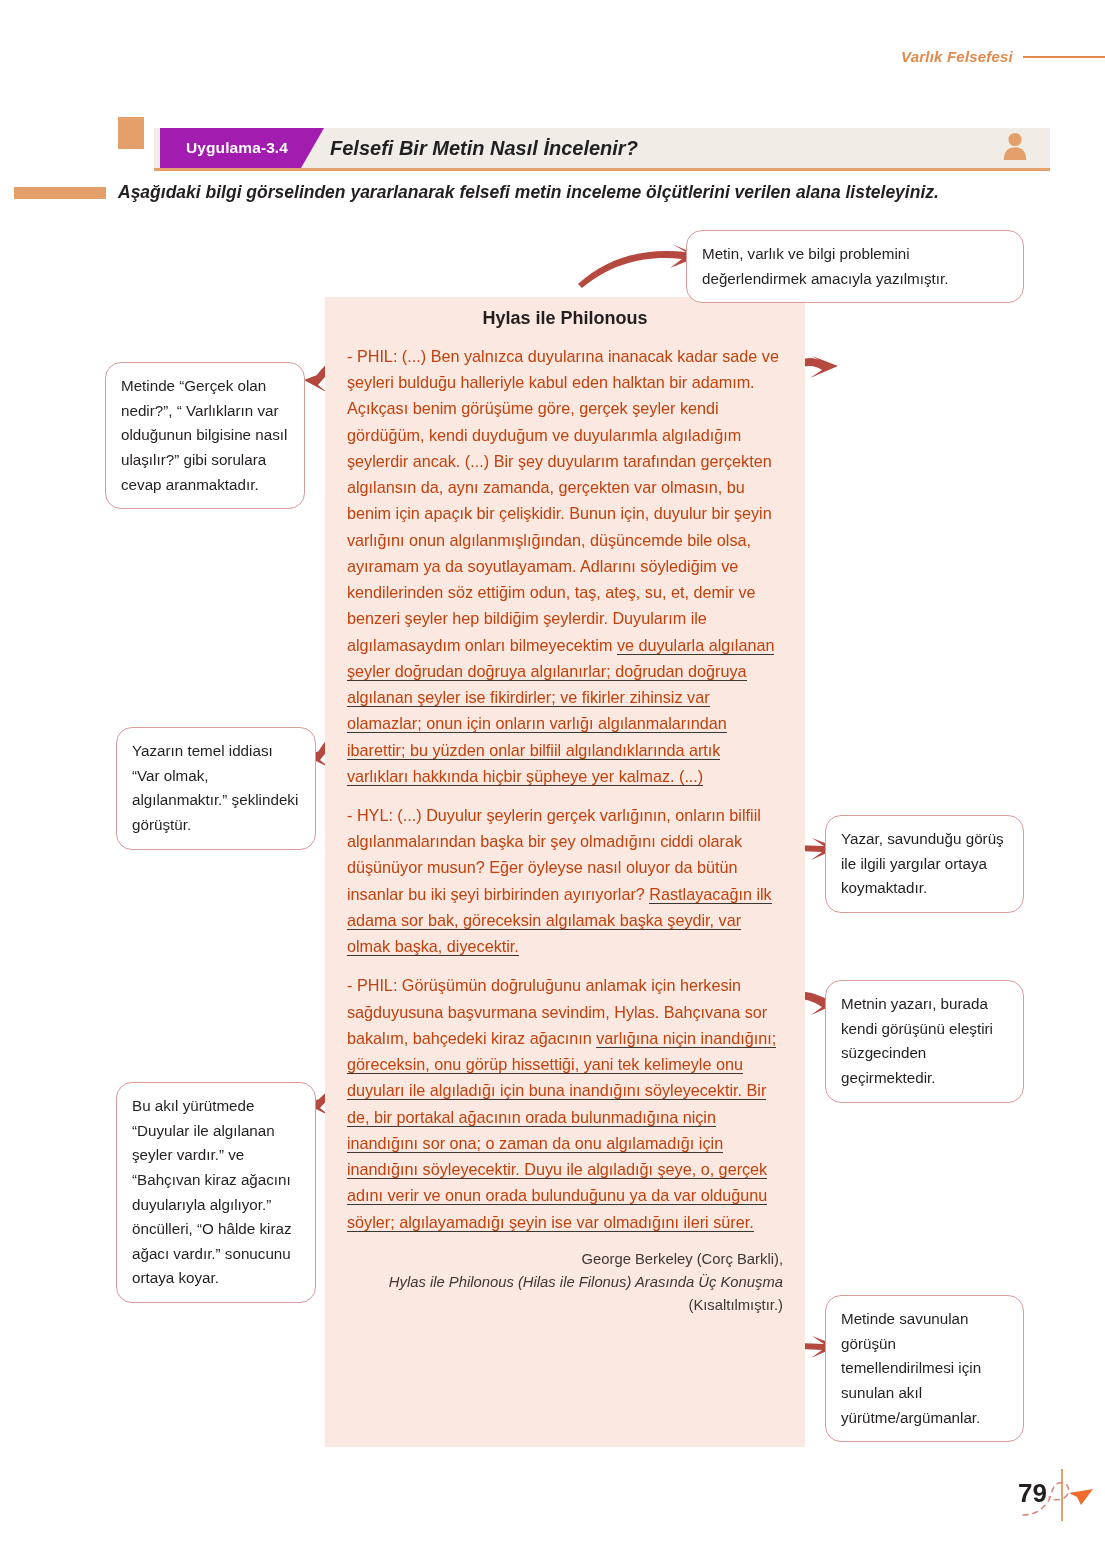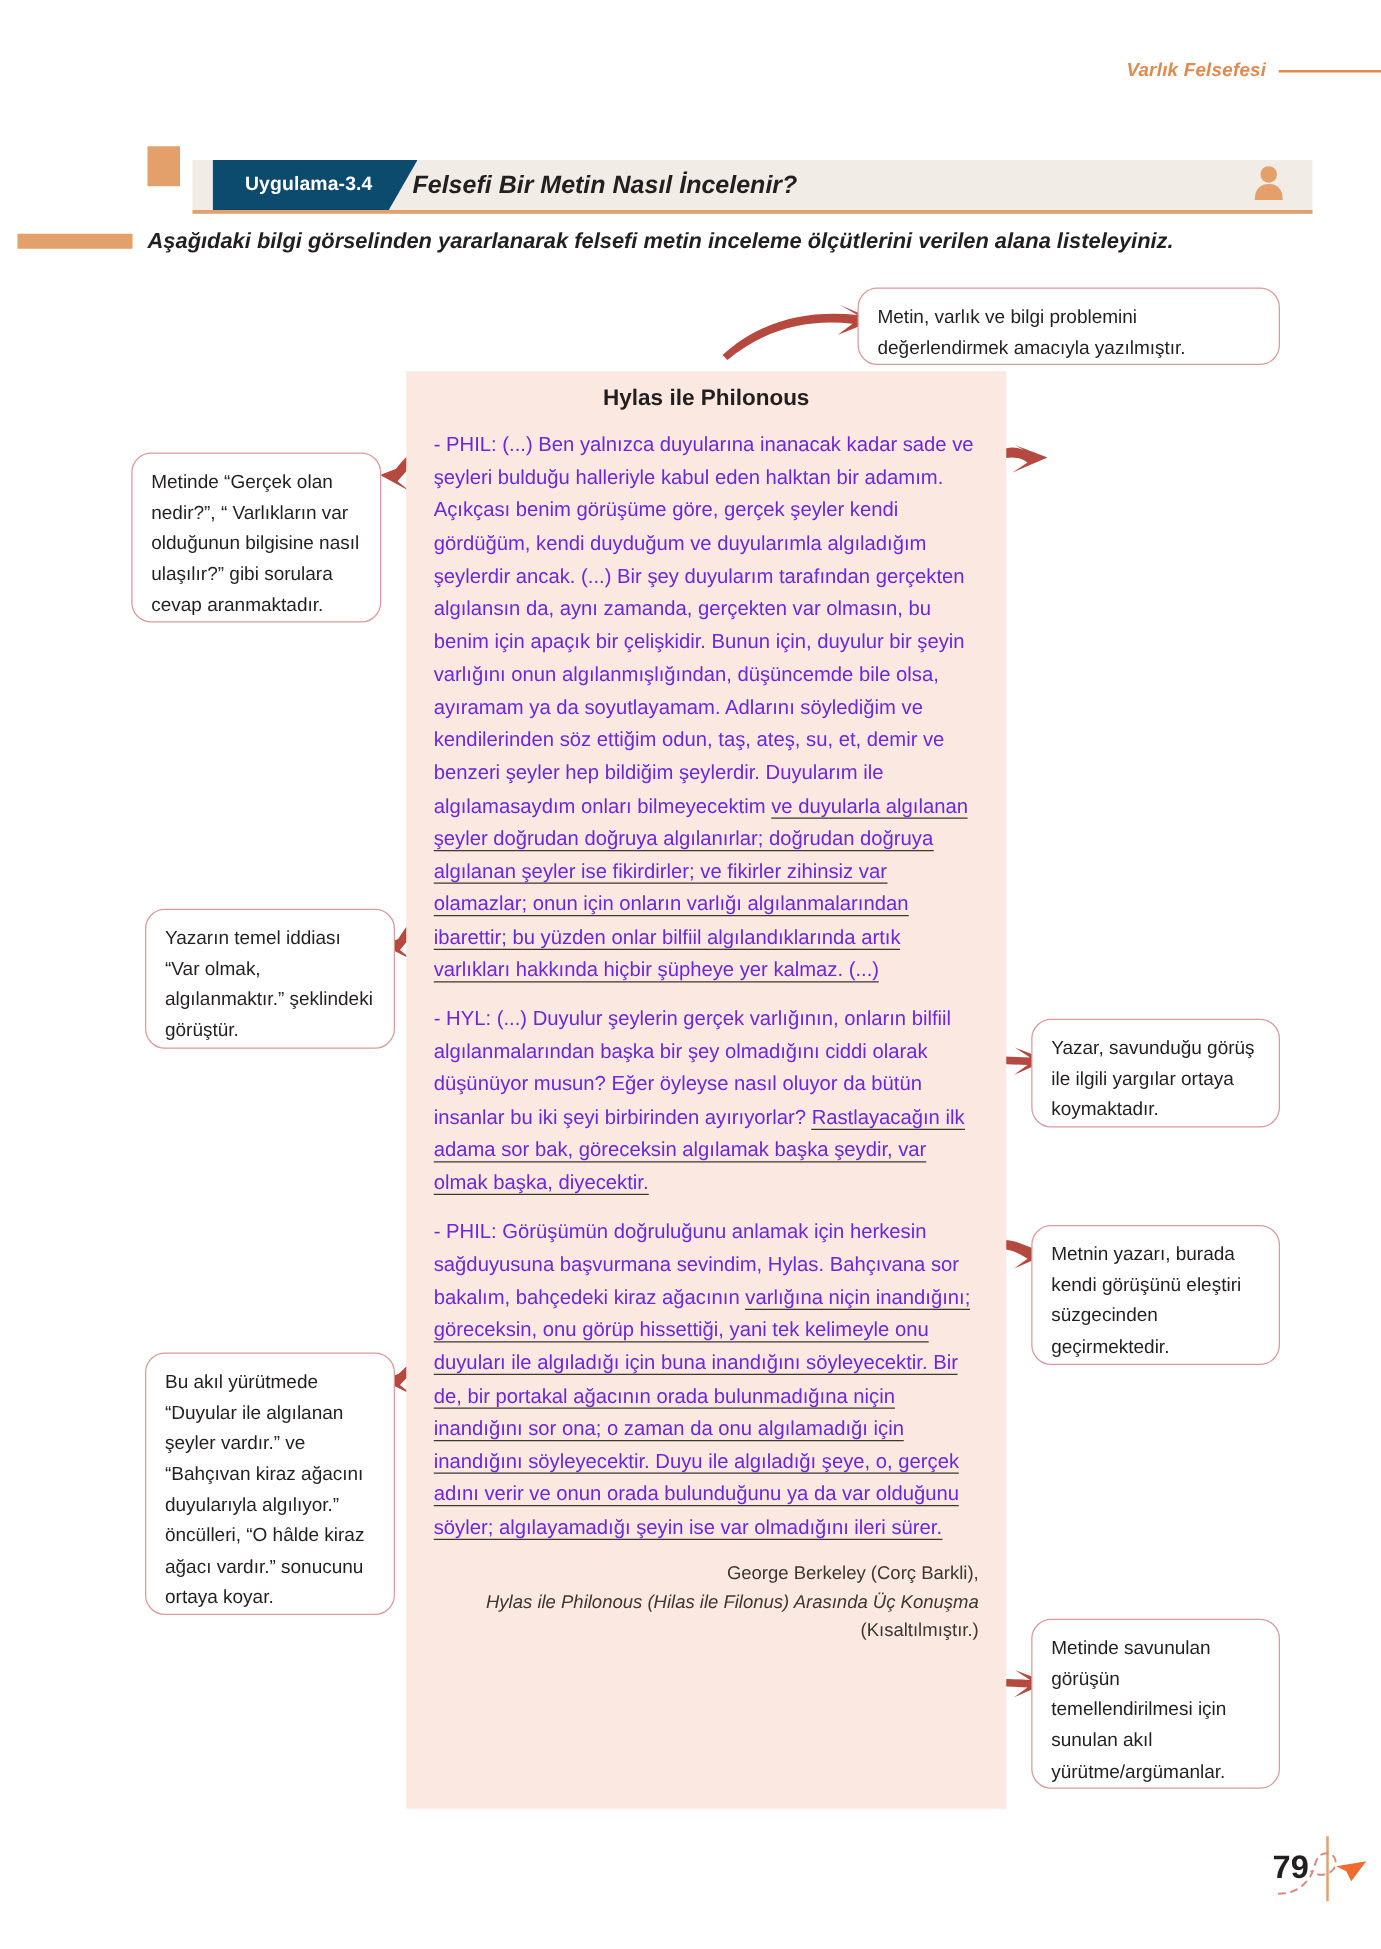--- a/index.html
+++ b/index.html
@@ -63,25 +63,25 @@
     left: 36px;
     top: 11px;
     width: 896px;
     height: 43px;
     background: #f2ece7;
     border-bottom: 3px solid #e3a06a;
     box-sizing: border-box;
   }
   .banner-badge {
     position: absolute;
-    left: 52px;
+    left: 42px;
     top: 11px;
     width: 164px;
     height: 40px;
-    background: #0c4a6e;
+    background: #a21caf;
     clip-path: polygon(0 0, 100% 0, 86% 100%, 0% 100%);
     display: flex;
     align-items: center;
     justify-content: center;
   }
   .banner-badge span {
     font-size: 15.5px;
     font-weight: 700;
     color: #ffffff;
     letter-spacing: .1px;
@@ -145,21 +145,21 @@
   #excerpt-title {
     text-align: center;
     font-size: 18px;
     font-weight: 700;
     color: #231f20;
     margin: 3px 0 14px 0;
   }
   .excerpt-para {
     font-size: 16.2px;
     line-height: 1.62;
-    color: #6d28d9;
+    color: #c2410c;
     margin: 0 0 13px 0;
     text-align: left;
   }
   .excerpt-para .ul {
     border-bottom: 1px solid #3d3734;
     display: inline;
     box-decoration-break: clone;
     -webkit-box-decoration-break: clone;
     line-height: 1.62;
   }
@@ -172,21 +172,21 @@
   }
   #excerpt-source .src-italic { font-style: italic; }
 
   
   .callout {
     position: absolute;
     box-sizing: border-box;
     background: #ffffff;
     border: 1.4px solid #d99a9a;
     border-radius: 16px;
-    padding: 11px 14px 0 15px;
+    padding: 11px 14px 11px 15px;
     font-size: 15.2px;
     line-height: 1.62;
     color: #231f20;
   }
 
   
   #callout-questions { left: 105px;  top: 362px;  width: 200px; }
   #callout-claim     { left: 116px;  top: 727px;  width: 200px; }
   #callout-reasoning { left: 116px;  top: 1082px; width: 200px; }
 

